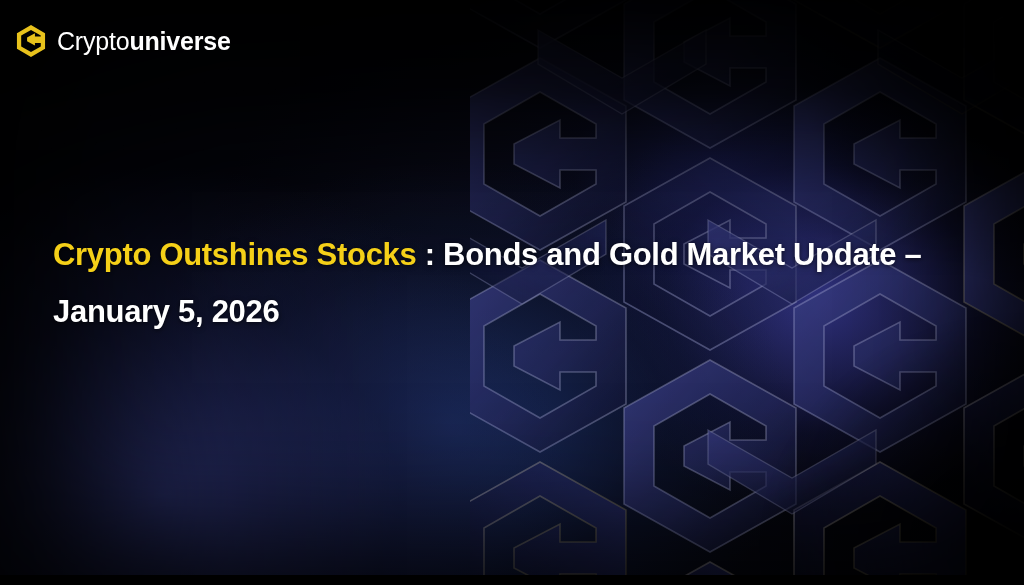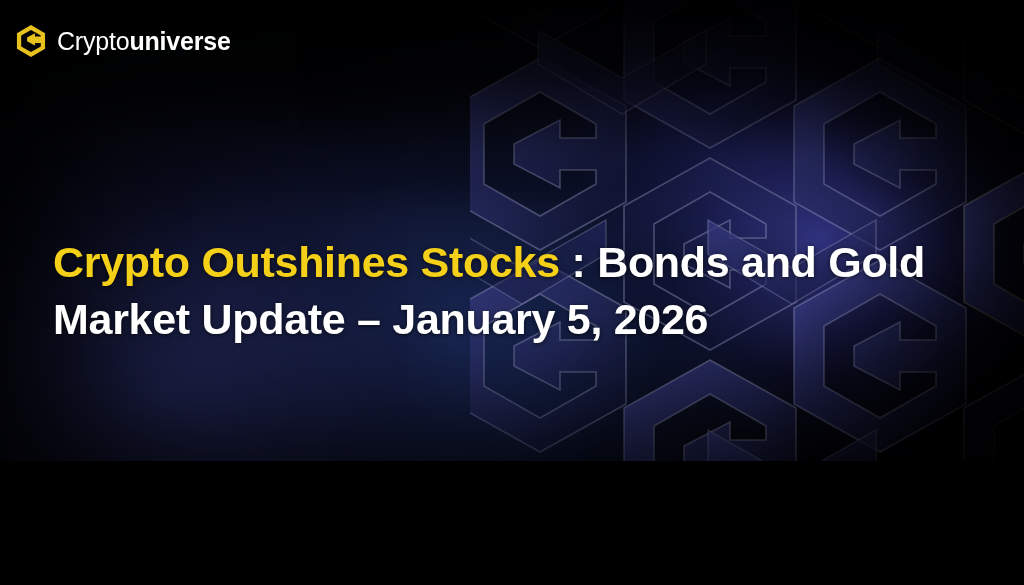--- a/index.html
+++ b/index.html
@@ -3,21 +3,21 @@
 <meta charset="utf-8">
 <style>
   html, body {
     margin: 0;
     padding: 0;
     background: #000;
   }
   #stage {
     position: relative;
     width: 1024px;
-    height: 461px;
+    height: 575px;
     overflow: hidden;
     background: #6d28d9;
     font-family: "Liberation Sans", sans-serif;
   }
 
   
   .bg-base {
     position: absolute;
     inset: 0;
     background:
@@ -81,21 +81,21 @@
   }
   .logo-word .lw-light { font-weight: 400; }
   .logo-word .lw-bold  { font-weight: 700; }
 
   
   .headline {
     position: absolute;
     left: 53px;
     top: 205px;
     width: 900px;
-    font-size: 43px;
+    font-size: 31px;
     font-weight: 700;
     line-height: 57px;
     letter-spacing: -0.3px;
     color: #ffffff;
     text-shadow: 0 1px 5px rgba(0,0,0,0.65);
   }
   .headline .hl-accent { color: #f5d018; }
 </style>
 </head>
 <body>

